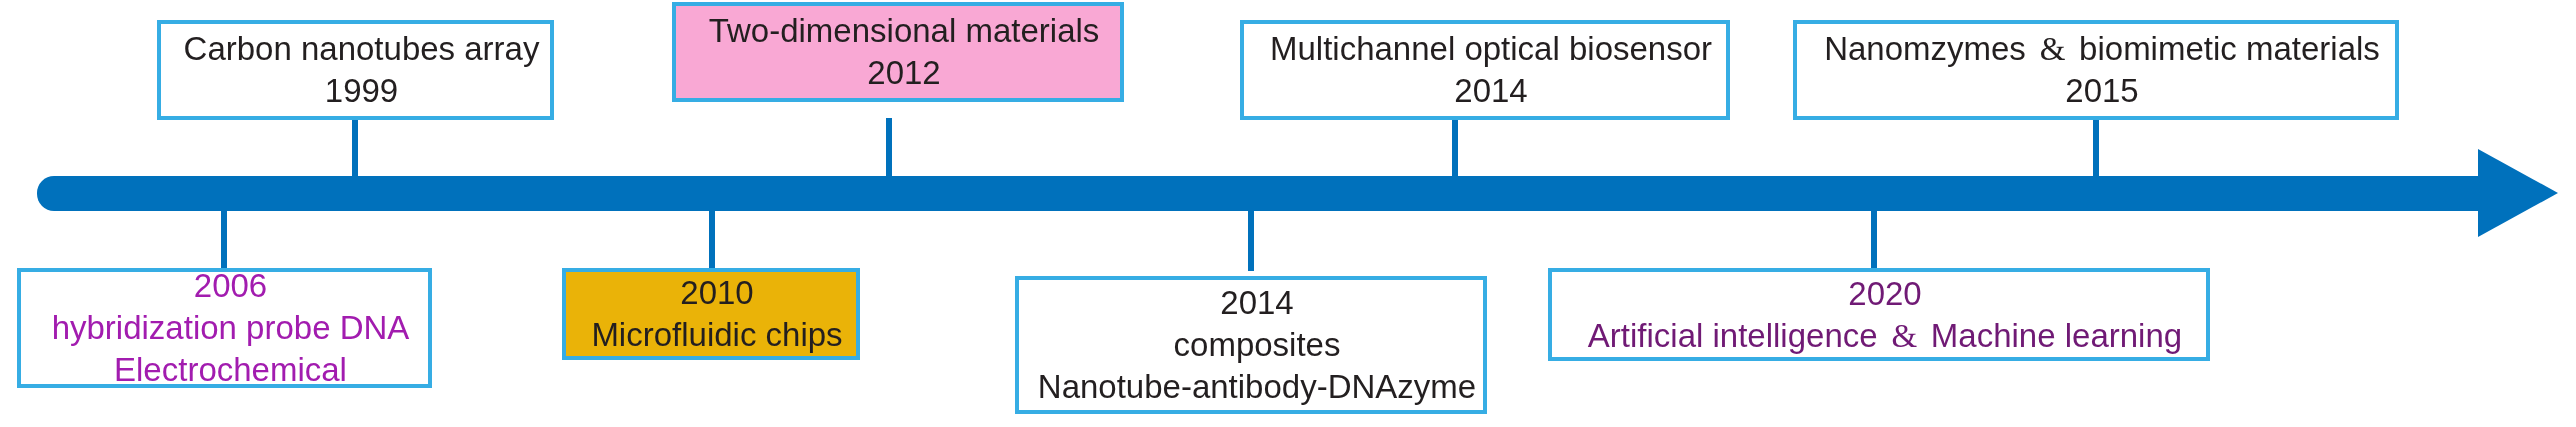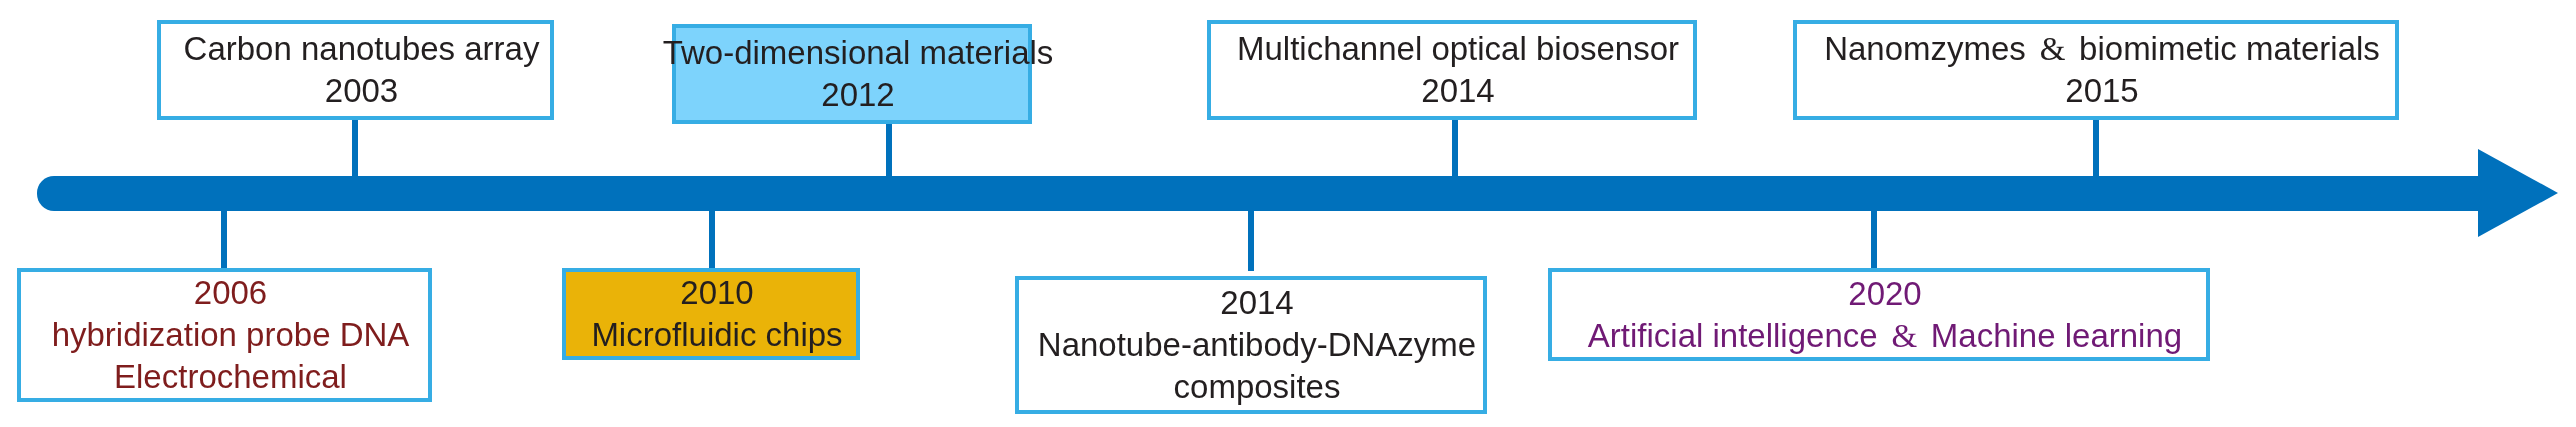--- a/index.html
+++ b/index.html
@@ -59,53 +59,53 @@
 </head>
 <body>
 
 <div id="canvas" style="width: 2576px; height: 427px;">
   <div class="bar" id="timeline-bar" style="left: 37px; top: 176px; width: 2444px; height: 35px; background: rgb(0, 113, 188);"></div>
   <div class="arrowhead" id="timeline-arrowhead" style="left: 2478px; top: 149px; border-top-width: 44px; border-bottom-width: 44px; border-left-width: 80px; border-left-color: rgb(0, 113, 188);"></div>
   <div id="events-layer">
       <div class="connector" style="background: rgb(0, 113, 188); left: 352px; top: 118px; height: 61px;"></div>
       <div class="event-box" style="left: 157px; top: 20px; width: 397px; height: 100px; border-color: rgb(54, 173, 228); background: rgb(255, 255, 255); color: rgb(35, 31, 32);">
         <span class="event-line">Carbon nanotubes array</span>
-        <span class="event-line">2003</span>
+        <span class="event-line">1999</span>
       </div>
       <div class="connector" style="background: rgb(0, 113, 188); left: 886px; top: 118px; height: 61px;"></div>
-      <div class="event-box" style="left: 672px; top: 24px; width: 360px; height: 100px; border-color: rgb(54, 173, 228); background: #7dd3fc; color: rgb(35, 31, 32);">
+      <div class="event-box" style="left: 672px; top: 2px; width: 452px; height: 100px; border-color: rgb(54, 173, 228); background: #f9a8d4; color: rgb(35, 31, 32);">
         <span class="event-line">Two-dimensional materials</span>
         <span class="event-line">2012</span>
       </div>
       <div class="connector" style="background: rgb(0, 113, 188); left: 1452px; top: 118px; height: 61px;"></div>
-      <div class="event-box" style="left: 1207px; top: 20px; width: 490px; height: 100px; border-color: rgb(54, 173, 228); background: rgb(255, 255, 255); color: rgb(35, 31, 32);">
+      <div class="event-box" style="left: 1240px; top: 20px; width: 490px; height: 100px; border-color: rgb(54, 173, 228); background: rgb(255, 255, 255); color: rgb(35, 31, 32);">
         <span class="event-line">Multichannel optical biosensor</span>
         <span class="event-line">2014</span>
       </div>
       <div class="connector" style="background: rgb(0, 113, 188); left: 2093px; top: 118px; height: 61px;"></div>
       <div class="event-box" style="left: 1793px; top: 20px; width: 606px; height: 100px; border-color: rgb(54, 173, 228); background: rgb(255, 255, 255); color: rgb(35, 31, 32);">
         <span class="event-line">Nanomzymes <span class="amp">&amp;</span> biomimetic materials</span>
         <span class="event-line">2015</span>
       </div>
       <div class="connector" style="background: rgb(0, 113, 188); left: 221px; top: 208px; height: 63px;"></div>
-      <div class="event-box" style="left: 17px; top: 268px; width: 415px; height: 134px; border-color: rgb(54, 173, 228); background: rgb(255, 255, 255); color: #7f1d1d;">
+      <div class="event-box" style="left: 17px; top: 268px; width: 415px; height: 120px; border-color: rgb(54, 173, 228); background: rgb(255, 255, 255); color: #a21caf;">
         <span class="event-line">2006</span>
         <span class="event-line">hybridization probe DNA</span>
         <span class="event-line">Electrochemical</span>
       </div>
       <div class="connector" style="background: rgb(0, 113, 188); left: 709px; top: 208px; height: 63px;"></div>
       <div class="event-box" style="left: 562px; top: 268px; width: 298px; height: 92px; border-color: rgb(54, 173, 228); background: #eab308; color: rgb(35, 31, 32);">
         <span class="event-line">2010</span>
         <span class="event-line">Microfluidic chips</span>
       </div>
       <div class="connector" style="background: rgb(0, 113, 188); left: 1248px; top: 208px; height: 63px;"></div>
       <div class="event-box" style="left: 1015px; top: 276px; width: 472px; height: 138px; border-color: rgb(54, 173, 228); background: rgb(255, 255, 255); color: rgb(35, 31, 32);">
         <span class="event-line">2014</span>
+        <span class="event-line">composites</span>
         <span class="event-line">Nanotube-antibody-DNAzyme</span>
-        <span class="event-line">composites</span>
       </div>
       <div class="connector" style="background: rgb(0, 113, 188); left: 1871px; top: 208px; height: 63px;"></div>
       <div class="event-box" style="left: 1548px; top: 268px; width: 662px; height: 93px; border-color: rgb(54, 173, 228); background: rgb(255, 255, 255); color: #701a75;">
         <span class="event-line">2020</span>
         <span class="event-line">Artificial intelligence <span class="amp">&amp;</span> Machine learning</span>
       </div>
     </div>
 </div>
 
 

